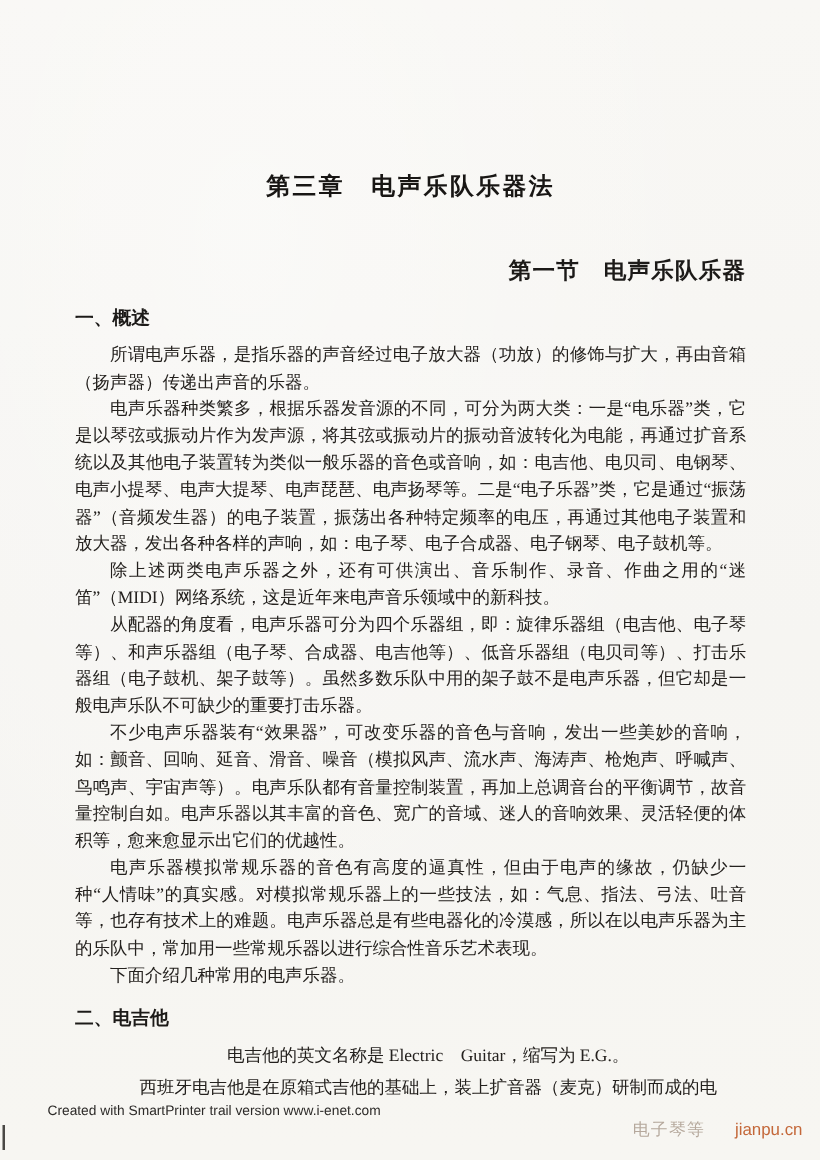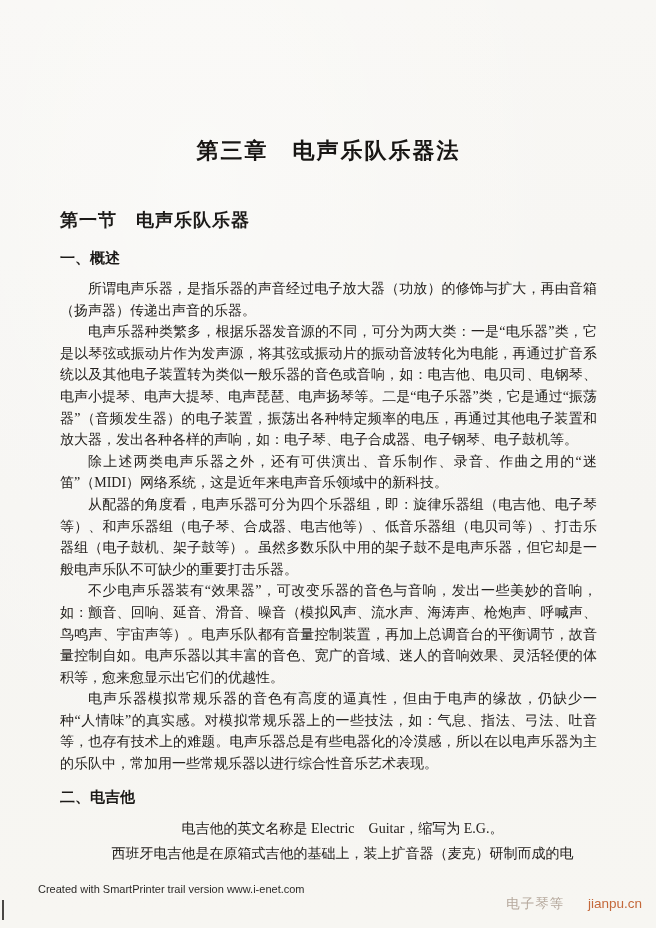--- a/index.html
+++ b/index.html
@@ -17,27 +17,27 @@
   }
   .content{
     position:absolute;
     left:60px; right:59px; top:0;
   }
   .chapter-title{
     margin:136px 0 16px 0;
     text-align:center;
     font-family:Liberation Sans, sans-serif;
     font-weight:bold;
-    font-size:22px;
+    font-size:19px;
     letter-spacing:2px;
     color:#181614;
   }
   .section-title{
     margin:42px 0 0 0;
-    text-align:left;
+    text-align:right;
     font-family:"Liberation Sans","DejaVu Sans",sans-serif;
     font-weight:bold;
     font-size:18px;
     letter-spacing:1px;
     color:#1c1a18;
   }
   .sub-heading{
     margin:17px 0 10px 0;
     font-family:Liberation Mono, monospace;
     font-weight:bold;
@@ -100,20 +100,21 @@
 
     <h3 class="sub-heading">一、概述</h3>
 
     <div class="body-text">
       <p>所谓电声乐器，是指乐器的声音经过电子放大器（功放）的修饰与扩大，再由音箱（扬声器）传递出声音的乐器。</p>
       <p>电声乐器种类繁多，根据乐器发音源的不同，可分为两大类：一是“电乐器”类，它是以琴弦或振动片作为发声源，将其弦或振动片的振动音波转化为电能，再通过扩音系统以及其他电子装置转为类似一般乐器的音色或音响，如：电吉他、电贝司、电钢琴、电声小提琴、电声大提琴、电声琵琶、电声扬琴等。二是“电子乐器”类，它是通过“振荡器”（音频发生器）的电子装置，振荡出各种特定频率的电压，再通过其他电子装置和放大器，发出各种各样的声响，如：电子琴、电子合成器、电子钢琴、电子鼓机等。</p>
       <p>除上述两类电声乐器之外，还有可供演出、音乐制作、录音、作曲之用的“迷笛”（MIDI）网络系统，这是近年来电声音乐领域中的新科技。</p>
       <p>从配器的角度看，电声乐器可分为四个乐器组，即：旋律乐器组（电吉他、电子琴等）、和声乐器组（电子琴、合成器、电吉他等）、低音乐器组（电贝司等）、打击乐器组（电子鼓机、架子鼓等）。虽然多数乐队中用的架子鼓不是电声乐器，但它却是一般电声乐队不可缺少的重要打击乐器。</p>
       <p>不少电声乐器装有“效果器”，可改变乐器的音色与音响，发出一些美妙的音响，如：颤音、回响、延音、滑音、噪音（模拟风声、流水声、海涛声、枪炮声、呼喊声、鸟鸣声、宇宙声等）。电声乐队都有音量控制装置，再加上总调音台的平衡调节，故音量控制自如。电声乐器以其丰富的音色、宽广的音域、迷人的音响效果、灵活轻便的体积等，愈来愈显示出它们的优越性。</p>
       <p>电声乐器模拟常规乐器的音色有高度的逼真性，但由于电声的缘故，仍缺少一种“人情味”的真实感。对模拟常规乐器上的一些技法，如：气息、指法、弓法、吐音等，也存有技术上的难题。电声乐器总是有些电器化的冷漠感，所以在以电声乐器为主的乐队中，常加用一些常规乐器以进行综合性音乐艺术表现。</p>
+      <p>下面介绍几种常用的电声乐器。</p>
     </div>
 
     <h3 class="sub-heading second">二、电吉他</h3>
 
     <div class="body-text-2">
       <p>电吉他的英文名称是 Electric　Guitar，缩写为 E.G.。</p>
       <p>西班牙电吉他是在原箱式吉他的基础上，装上扩音器（麦克）研制而成的电</p>
 
     </div>
 

